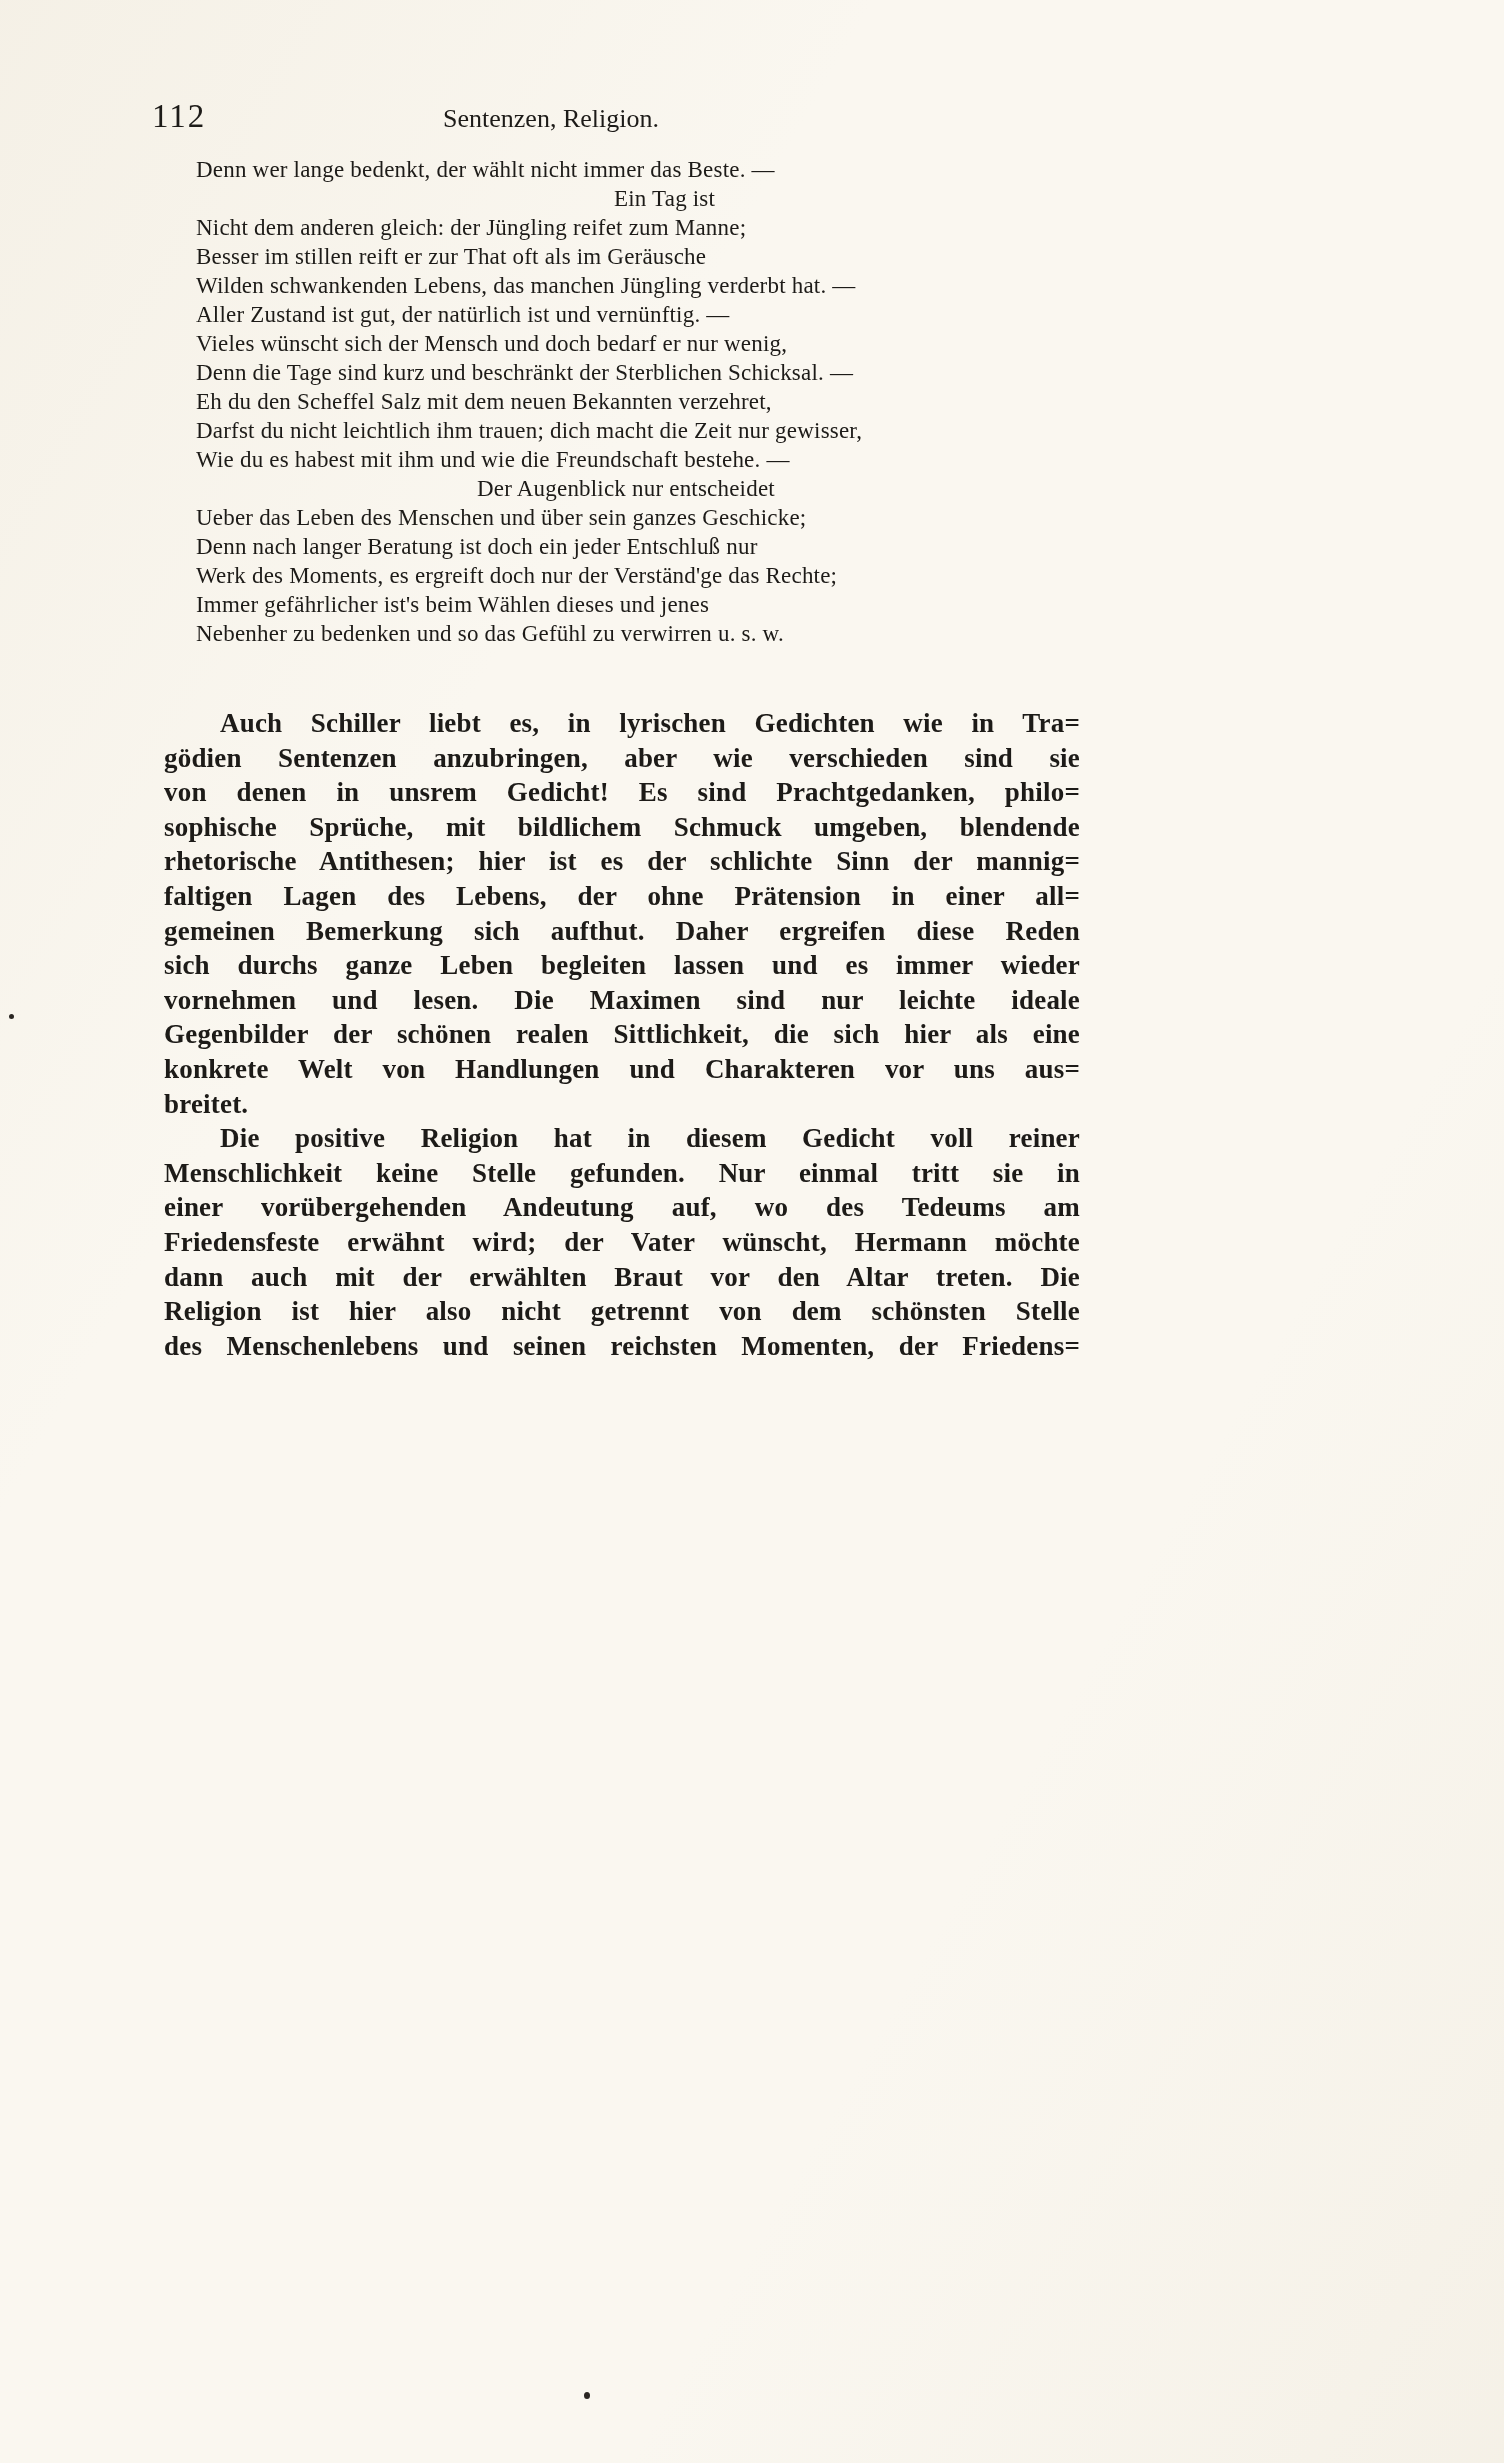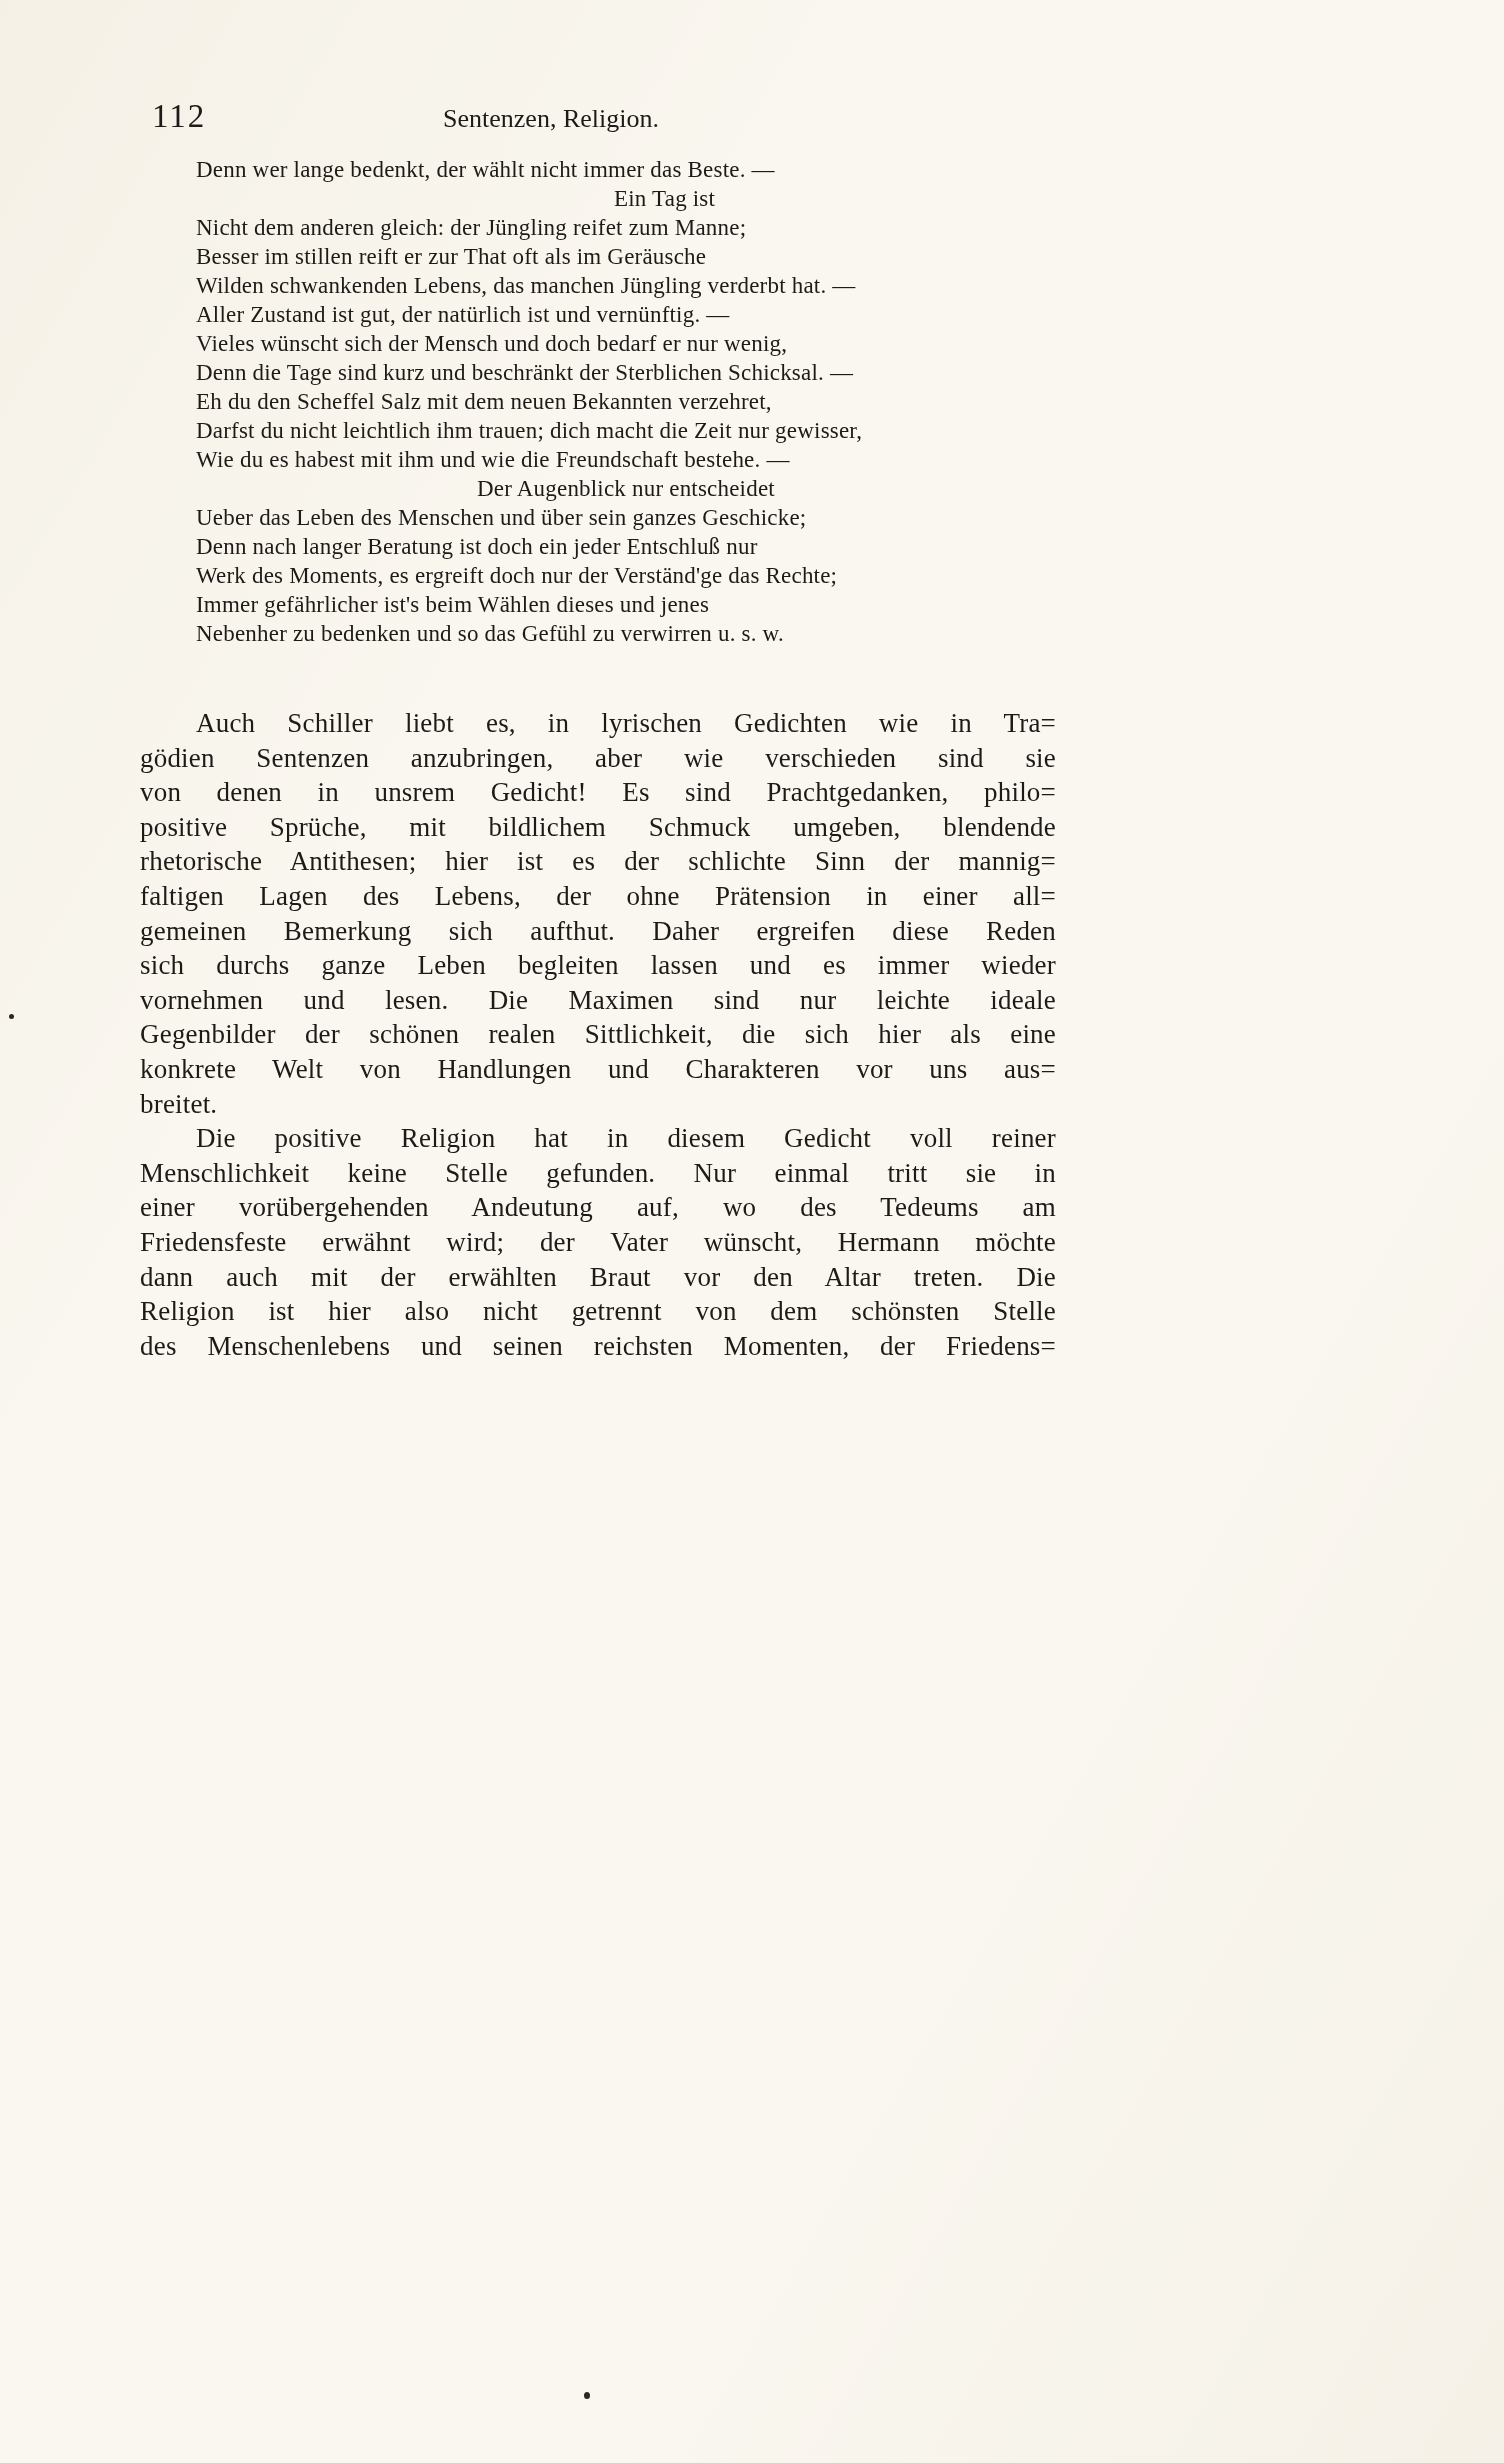--- a/index.html
+++ b/index.html
@@ -51,22 +51,23 @@
     font-size: 23px;
     line-height: 29px;
     white-space: nowrap;
     letter-spacing: 0.2px;
   }
   .vline.offset-large  { margin-left: 418px; }
   .vline.offset-medium { margin-left: 281px; }
   .prose-block {
     position: absolute;
     top: 706px;
-    left: 140px;
+    left: 164px;
     width: 916px;
+    font-weight: bold;
   }
   .pline {
     font-size: 27px;
     line-height: 34.6px;
     text-align: justify;
     text-align-last: justify;
     letter-spacing: 0.2px;
   }
   .pline.first-line { text-indent: 56px; }
   .pline.ragged-last { text-align-last: left; }
@@ -106,21 +107,21 @@
       <div class="vline offset-none">Werk des Moments, es ergreift doch nur der Verständ'ge das Rechte;</div>
       <div class="vline offset-none">Immer gefährlicher ist's beim Wählen dieses und jenes</div>
       <div class="vline offset-none">Nebenher zu bedenken und so das Gefühl zu verwirren u. s. w.</div>
     </div>
 
   <div class="prose-block">
       <div class="para">
         <div class="pline first-line">Auch Schiller liebt es, in lyrischen Gedichten wie in Tra=</div>
         <div class="pline">gödien Sentenzen anzubringen, aber wie verschieden sind sie</div>
         <div class="pline">von denen in unsrem Gedicht! Es sind Prachtgedanken, philo=</div>
-        <div class="pline">positive Sprüche, mit bildlichem Schmuck umgeben, blendende</div>
+        <div class="pline">sophische Sprüche, mit bildlichem Schmuck umgeben, blendende</div>
         <div class="pline">rhetorische Antithesen; hier ist es der schlichte Sinn der mannig=</div>
         <div class="pline">faltigen Lagen des Lebens, der ohne Prätension in einer all=</div>
         <div class="pline">gemeinen Bemerkung sich aufthut. Daher ergreifen diese Reden</div>
         <div class="pline">sich durchs ganze Leben begleiten lassen und es immer wieder</div>
         <div class="pline">vornehmen und lesen. Die Maximen sind nur leichte ideale</div>
         <div class="pline">Gegenbilder der schönen realen Sittlichkeit, die sich hier als eine</div>
         <div class="pline">konkrete Welt von Handlungen und Charakteren vor uns aus=</div>
         <div class="pline ragged-last">breitet.</div>
       </div>
       <div class="para">

